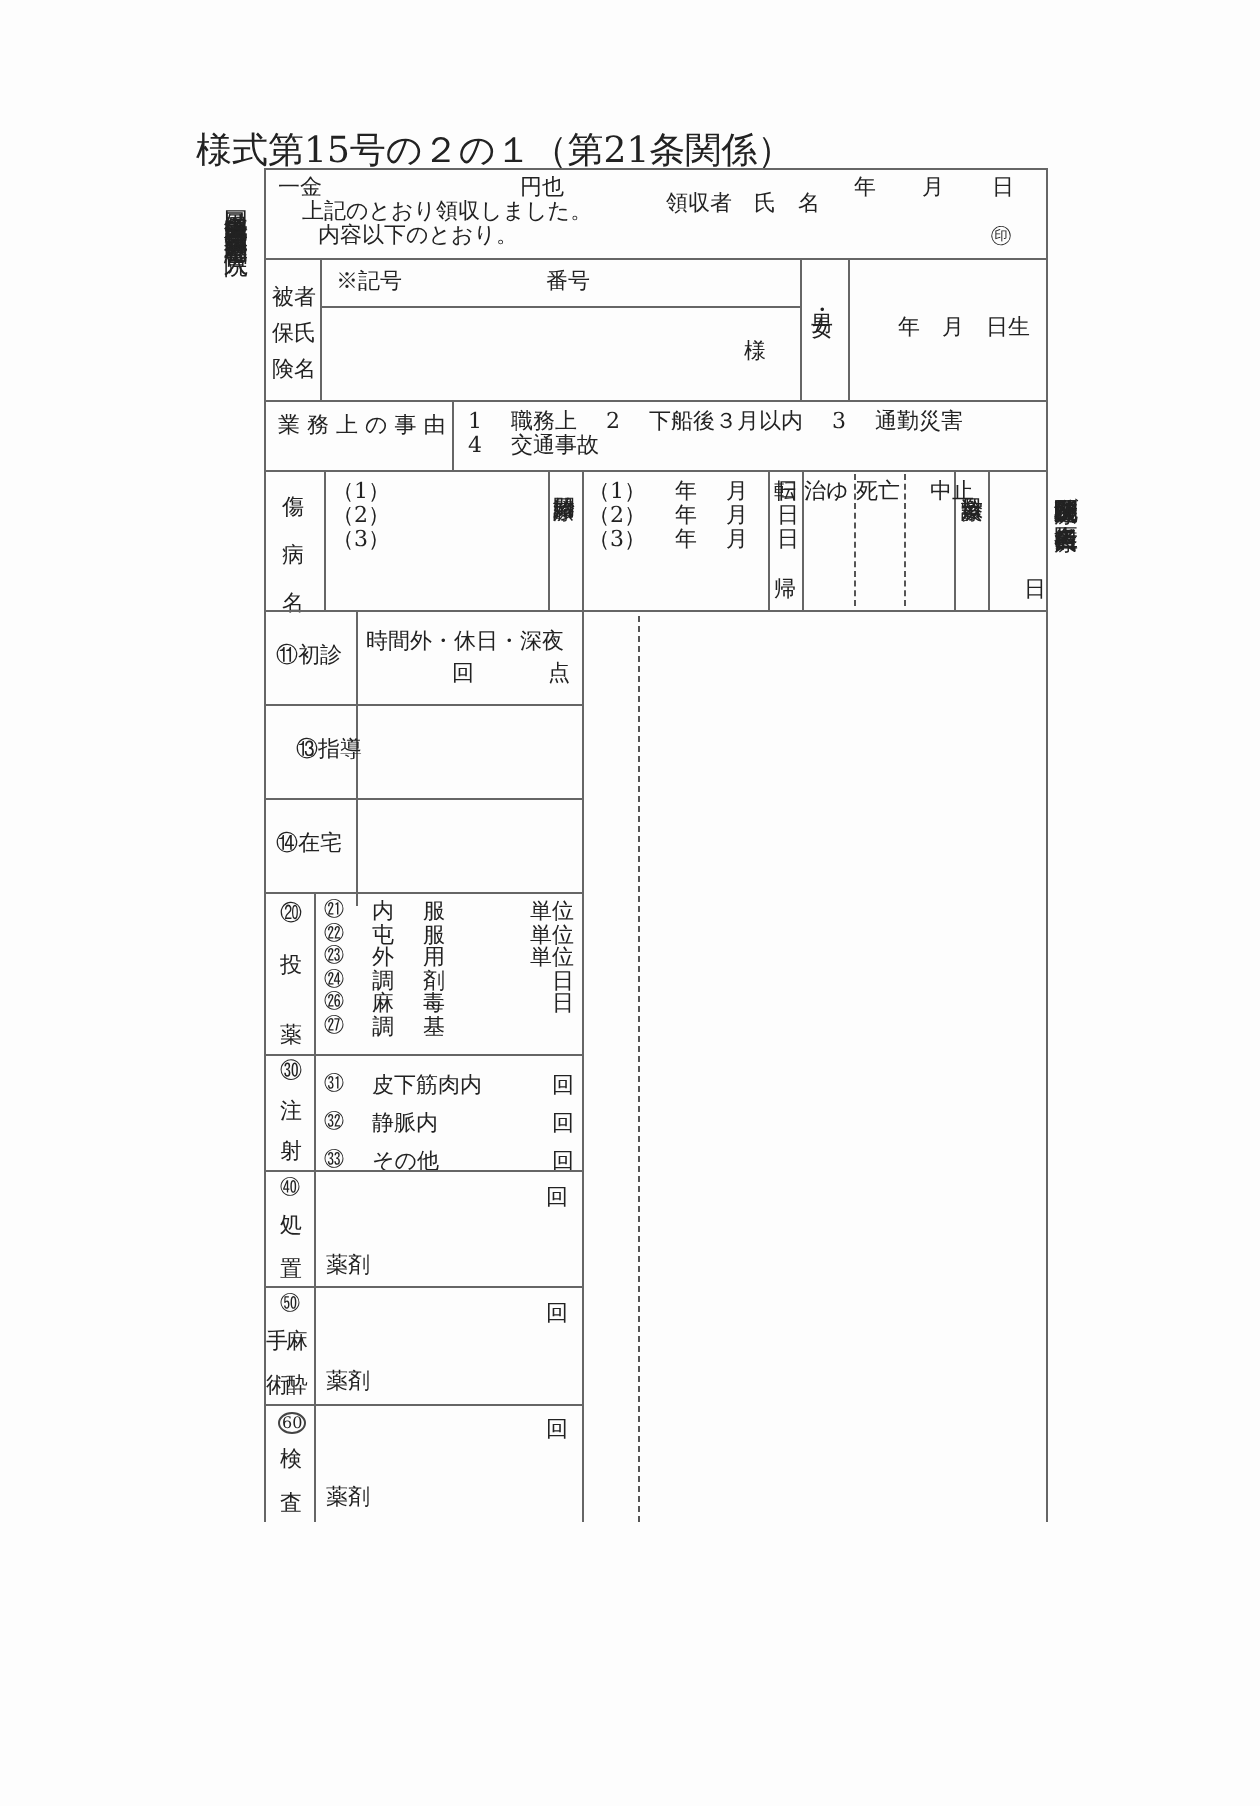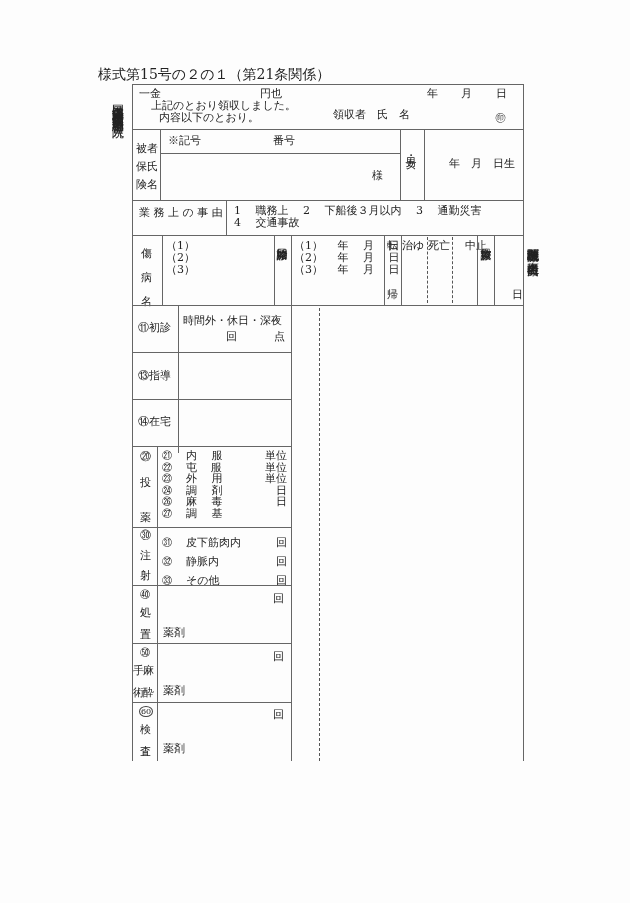--- a/index.html
+++ b/index.html
@@ -10,37 +10,37 @@
   .h { height:1px; }
   .v { width:1px; }
   .dash { position:absolute; width:0; border-left:1.5px dashed #555; }
   .t { position:absolute; white-space:nowrap; line-height:1.15; }
   .vt { position:absolute; writing-mode:vertical-rl; text-orientation:upright; line-height:1; letter-spacing:1px; }
   .sm { font-size:10px; }
 </style>
 </head>
 <body>
 
-<div class="t" style="left:98px;top:66px;font-size:14px;">様式第15号の２の１（第21条関係）</div>
+<div class="t" style="left:98px;top:66px;font-size:18px;">様式第15号の２の１（第21条関係）</div>
 
 <div class="vt" style="left:112px;top:95px;font-size:12px;">国民健康保険療養費領収書（内容明細書）（入院）</div>
 
 <div class="ln h" style="left:132px;top:84px;width:392px;"></div>
 <div class="ln v" style="left:132px;top:84px;height:677px;"></div>
 <div class="ln v" style="left:523px;top:84px;height:677px;"></div>
 
 <div>
   <span class="t" style="left:139px;top:88px;">一金</span>
   <span class="t" style="left:260px;top:88px;">円也</span>
   <span class="t" style="left:427px;top:88px;">年</span>
   <span class="t" style="left:461px;top:88px;">月</span>
   <span class="t" style="left:496px;top:88px;">日</span>
   <span class="t" style="left:151px;top:100px;">上記のとおり領収しました。</span>
   <span class="t" style="left:159px;top:112px;">内容以下のとおり。</span>
-  <span class="t" style="left:333px;top:109px;">領収者　氏　名</span>
+  <span class="t" style="left:333px;top:96px;">領収者　氏　名</span>
   <span class="t" style="left:495px;top:112px;">㊞</span>
 </div>
 <div class="ln h" style="left:132px;top:129px;width:392px;"></div>
 
 <div>
   <div class="ln v" style="left:160px;top:129px;height:71px;"></div>
   <div class="ln h" style="left:160px;top:153px;width:240px;"></div>
   <div class="ln v" style="left:400px;top:129px;height:71px;"></div>
   <div class="ln v" style="left:424px;top:129px;height:71px;"></div>
   <span class="t" style="left:136px;top:140px;line-height:18px;white-space:normal;width:22px;text-align:right;">被者<br>保氏<br>険名</span>
@@ -95,40 +95,40 @@
 <div class="dash" style="left:319px;top:308px;height:453px;"></div>
 
 <div>
   <div class="ln v" style="left:178px;top:305px;height:148px;"></div>
   <span class="t" style="left:138px;top:322px;">⑪初診</span>
   <span class="t" style="left:183px;top:315px;">時間外・休日・深夜</span>
   <span class="t" style="left:226px;top:331px;">回</span>
   <span class="t" style="left:274px;top:331px;">点</span>
 </div>
 <div class="ln h" style="left:132px;top:352px;width:160px;"></div>
-<span class="t" style="left:138px;top:369px;font-family:Liberation Serif, serif;">⑬指導</span>
+<span class="t" style="left:148px;top:369px;">⑬指導</span>
 <div class="ln h" style="left:132px;top:399px;width:160px;"></div>
 <span class="t" style="left:138px;top:416px;">⑭在宅</span>
 <div class="ln h" style="left:132px;top:446px;width:160px;"></div>
 
 <div class="ln v" style="left:157px;top:446px;height:315px;"></div>
 
 <div>
   <span class="t" style="left:140px;top:451px;">⑳</span>
   <span class="t" style="left:140px;top:477px;">投</span>
   <span class="t" style="left:140px;top:512px;">薬</span>
   <div class="abs" style="left:162px;top:450px;width:125px;line-height:11.5px;">
     <div style="display:flex;">
         <span class="sm" style="width:24px;">㉑</span>
         <span style="flex:1;">内　 服</span>
         <span>単位</span>
       </div>
     <div style="display:flex;">
         <span class="sm" style="width:24px;">㉒</span>
-        <span style="flex:1;font-family:Liberation Serif, serif;">屯　 服</span>
+        <span style="flex:1;">屯　 服</span>
         <span>単位</span>
       </div>
     <div style="display:flex;">
         <span class="sm" style="width:24px;">㉓</span>
         <span style="flex:1;">外　 用</span>
         <span>単位</span>
       </div>
     <div style="display:flex;">
         <span class="sm" style="width:24px;">㉔</span>
         <span style="flex:1;">調　 剤</span>

